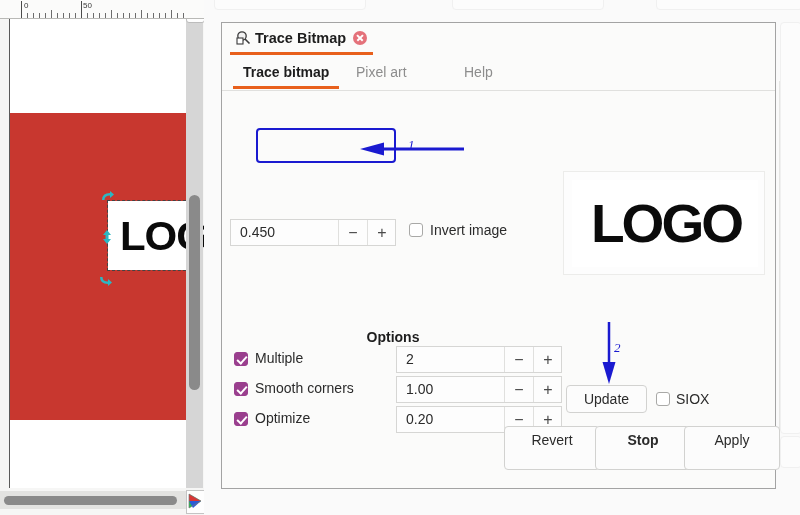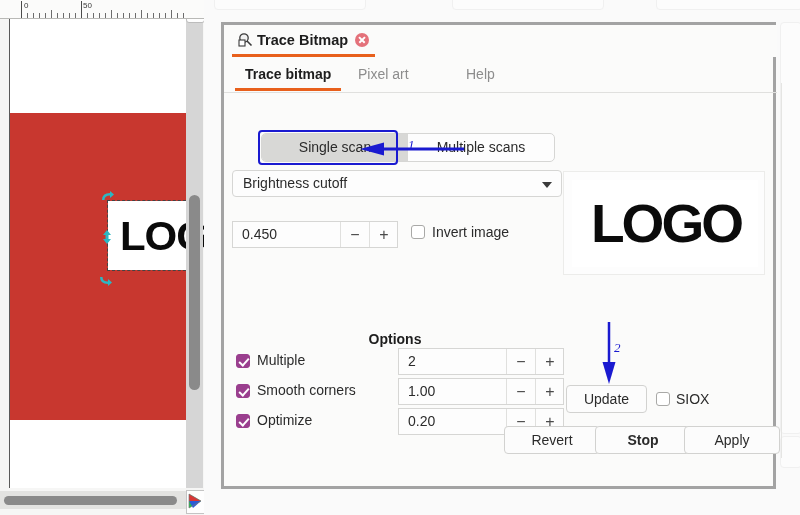--- a/index.html
+++ b/index.html
@@ -47,21 +47,21 @@
                border:1px solid #c4c4c4;}
   #grip-dots{left:204px;top:252px;width:5px;height:18px;}
   #grip-dots i{display:block;width:2px;height:2px;background:#b0b0b0;
                margin:0 auto 3px;border-radius:50%;}
 
   
   #right-bg{left:204px;top:0;width:596px;height:515px;background:#fafafa;}
   .ghost{background:#fcfcfc;border:1px solid #f0f0f0;border-radius:4px;}
 
   #dialog{left:221px;top:22px;width:555px;height:467px;background:#fbfbfa;
-          border:3px solid #a3a3a3;box-sizing:border-box;}
+          border:1px solid #a3a3a3;box-sizing:border-box;}
 
   #panel-tabbar{left:0;top:0;width:553px;height:32px;background:#fbfbfa;}
   #panel-tab{left:8px;top:0;height:32px;display:flex;align-items:center;gap:4px;
              padding:0 6px;box-sizing:border-box;border-bottom:3px solid #e8601c;}
   #panel-tab-label{font-weight:bold;font-size:14.5px;color:#1d1d1d;}
   #panel-close{width:14px;height:14px;border-radius:50%;background:#e4717a;
                position:relative;margin-left:3px;}
   #panel-close:before,#panel-close:after{content:"";position:absolute;
      left:3px;top:6px;width:8px;height:1.6px;background:#fff;}
   #panel-close:before{transform:rotate(45deg);}
@@ -126,21 +126,21 @@
   #preview-logo{left:580px;top:192px;width:172px;height:62px;
                 font-family:"Liberation Sans",sans-serif;font-weight:bold;
                 font-size:54px;line-height:62px;color:#0b0b0b;letter-spacing:-3px;
                 text-align:center;transform:scaleX(1.02);}
 
   #update-btn{left:566px;top:385px;width:81px;height:28px;background:#fcfcfc;
               border:1px solid #d2d2d0;border-radius:4px;box-sizing:border-box;
               text-align:center;line-height:26px;font-size:14px;color:#2b2b2b;}
   #siox-chk{left:656px;top:392px;}
 
-  .botbtn{position:absolute;top:426px;height:28px;width:96px;background:#fcfcfc;
+  .botbtn{position:absolute;top:426px;height:44px;width:96px;background:#fcfcfc;
           border:1px solid #d2d2d0;border-radius:4px;box-sizing:border-box;
           text-align:center;line-height:26px;font-size:14px;color:#2b2b2b;}
   #btn-revert{left:504px;}
   #btn-stop{left:595px;font-weight:bold;}
   #btn-apply{left:684px;}
 
   
   #ann1{left:360px;top:141px;width:104px;height:22px;}
   #ann1-num{position:absolute;left:48px;top:-4px;font-size:13px;color:#1a1ad0;
             font-family:"Liberation Serif",serif;font-style:italic;}
@@ -254,30 +254,22 @@
   <div class="abs" id="tabs-row">
     <div class="tab active" style="left:11px">Trace bitmap</div>
     <div class="tab" style="left:124px">Pixel art</div>
     <div class="tab" style="left:232px">Help</div>
   </div>
 
   <div class="abs" id="vsep"></div>
 
   <div class="abs" id="left-col">
 
-    <div class="abs" id="seg-wrap">
-      <div class="seg on">Single scan</div>
-      <div class="seg">Multiple scans</div>
-    </div>
     <div class="abs" id="seg-annot"></div>
 
-    <div class="abs" id="combo">
-      <span id="combo-label">Brightness cutoff</span>
-      <span id="combo-arrow"></span>
-    </div>
 
 
     <div class="spin" id="spin-bt">
       <span class="val">0.450</span>
       <i class="sep" style="left:107px"></i>
       <span class="btn" style="left:108px">−</span>
       <i class="sep" style="left:136px"></i>
       <span class="btn" style="left:137px">+</span>
     </div>
 

